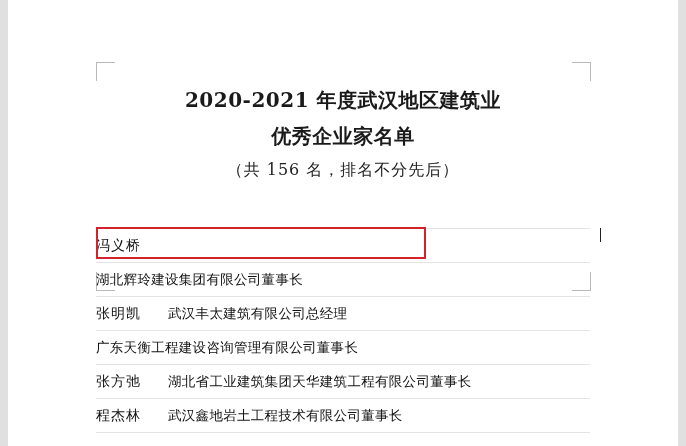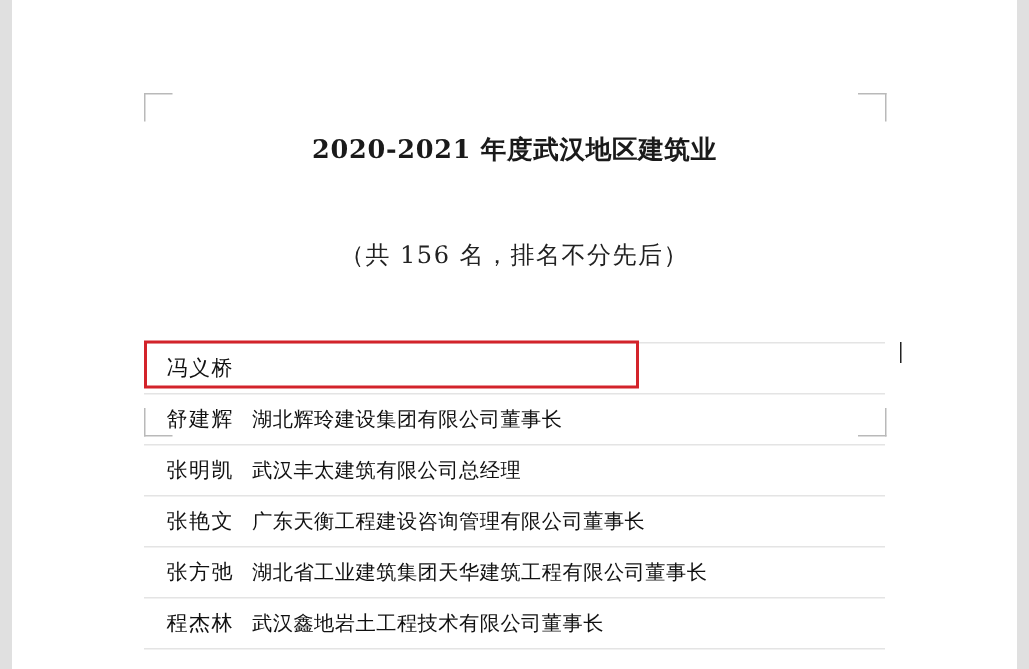--- a/index.html
+++ b/index.html
@@ -67,21 +67,21 @@
   }
   .title-block {
     position: absolute;
     left: 96px;
     top: 82px;
     width: 494px;
     text-align: center;
   }
   .title-line {
     font-family: "DejaVu Serif", serif;
-    font-size: 17px;
+    font-size: 20px;
     font-weight: bold;
     color: #1a1a1a;
     line-height: 36px;
     letter-spacing: 0.5px;
   }
   .subtitle {
     position: absolute;
     left: 96px;
     top: 160px;
     width: 494px;
@@ -103,21 +103,21 @@
     display: flex;
     align-items: center;
     border-bottom: 1px solid #e4e4e4;
   }
   .row:first-child {
     border-top: 1px solid #e4e4e4;
   }
   .name {
     width: 72px;
     flex: 0 0 72px;
-    padding-left: 15px;
+    padding-left: 0;
     font-family: "DejaVu Serif", serif;
     font-size: 14px;
     color: #111;
     letter-spacing: 1px;
     box-sizing: border-box;
   }
   .org {
     flex: 1 1 auto;
     font-family: "DejaVu Serif", serif;
     font-size: 13.5px;
@@ -152,38 +152,37 @@
   <div class="gutter-left"></div>
   <div class="gutter-right"></div>
 
   <div class="margin-mark mark-tl"></div>
   <div class="margin-mark mark-tr"></div>
   <div class="margin-mark mark-bl"></div>
   <div class="margin-mark mark-br"></div>
 
   <div class="title-block">
     <div class="title-line">2020-2021 年度武汉地区建筑业</div>
+    <div class="title-line">优秀企业家名单</div>
   </div>
 
   <div class="subtitle">（共 156 名，排名不分先后）</div>
 
   <div class="list">
     <div class="row">
       <span class="name">冯义桥</span>
     </div>
     <div class="row">
-      <span class="name">舒建辉</span>
       <span class="org">湖北辉玲建设集团有限公司董事长</span>
     </div>
     <div class="row">
       <span class="name">张明凯</span>
       <span class="org">武汉丰太建筑有限公司总经理</span>
     </div>
     <div class="row">
-      <span class="name">张艳文</span>
       <span class="org">广东天衡工程建设咨询管理有限公司董事长</span>
     </div>
     <div class="row">
       <span class="name">张方弛</span>
       <span class="org">湖北省工业建筑集团天华建筑工程有限公司董事长</span>
     </div>
     <div class="row">
       <span class="name">程杰林</span>
       <span class="org">武汉鑫地岩土工程技术有限公司董事长</span>
     </div>

